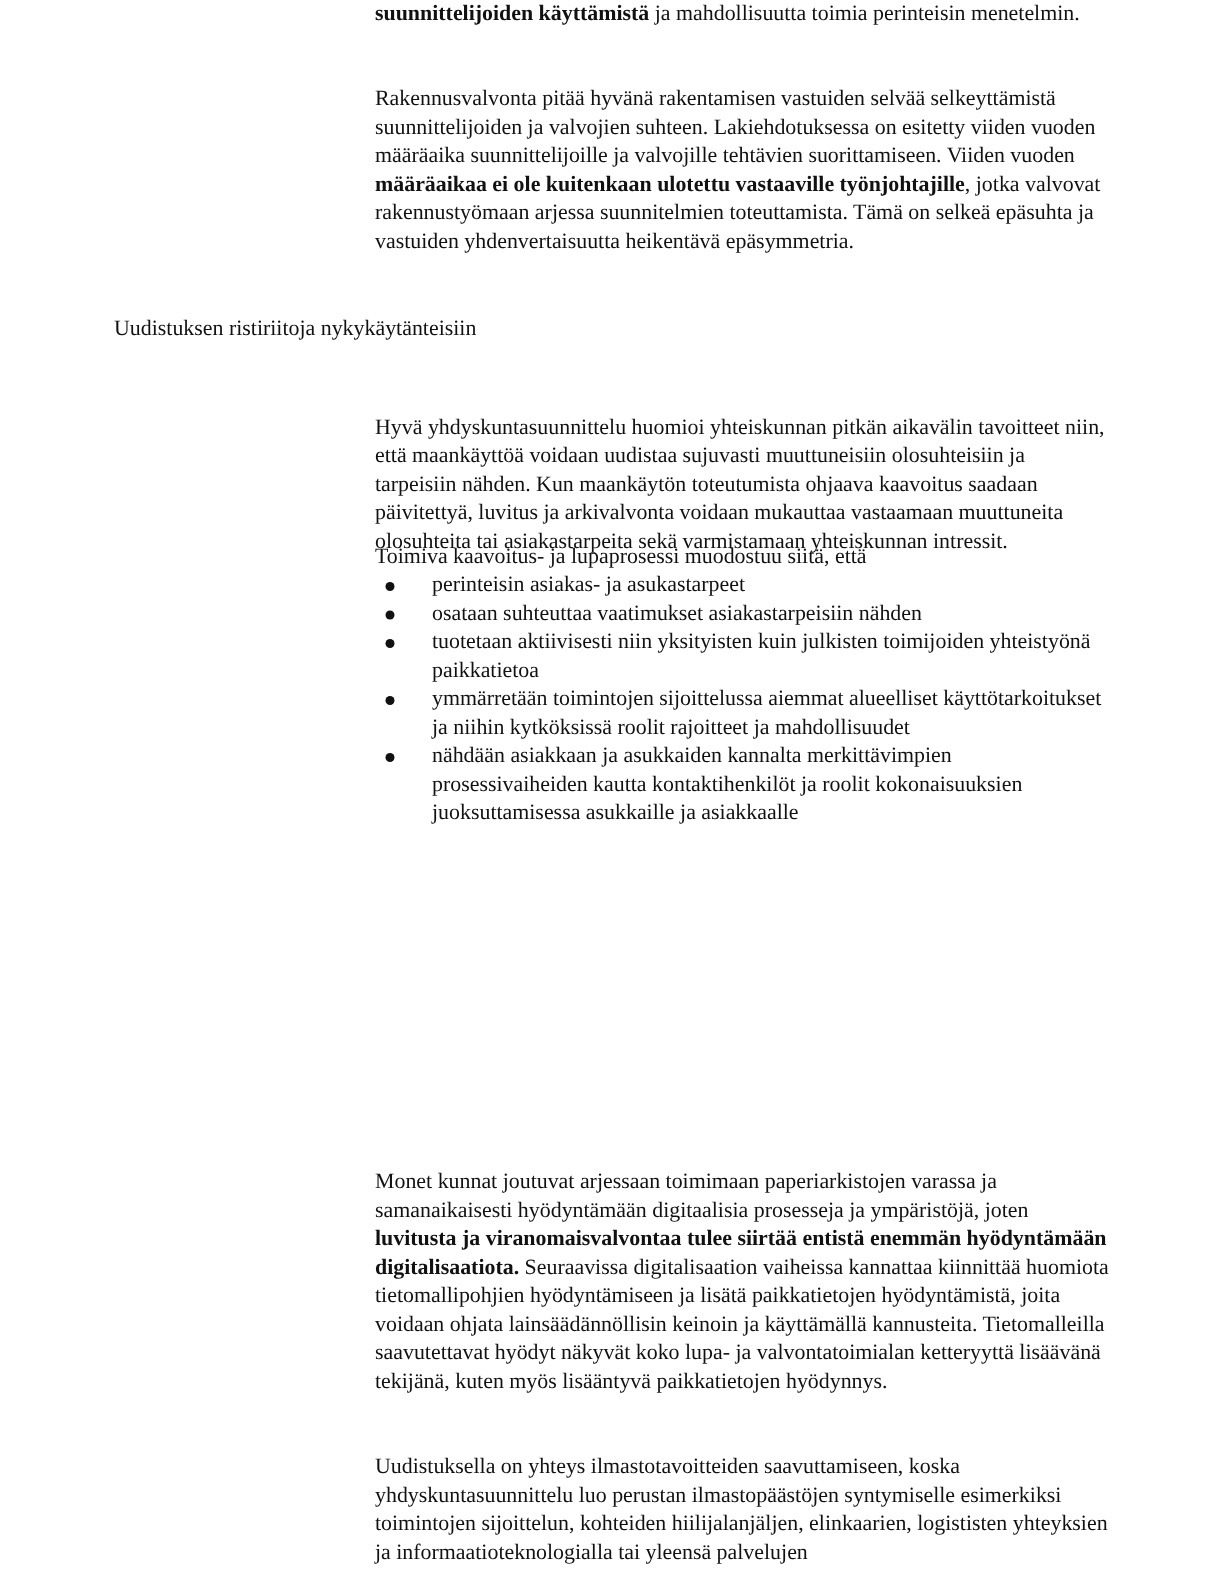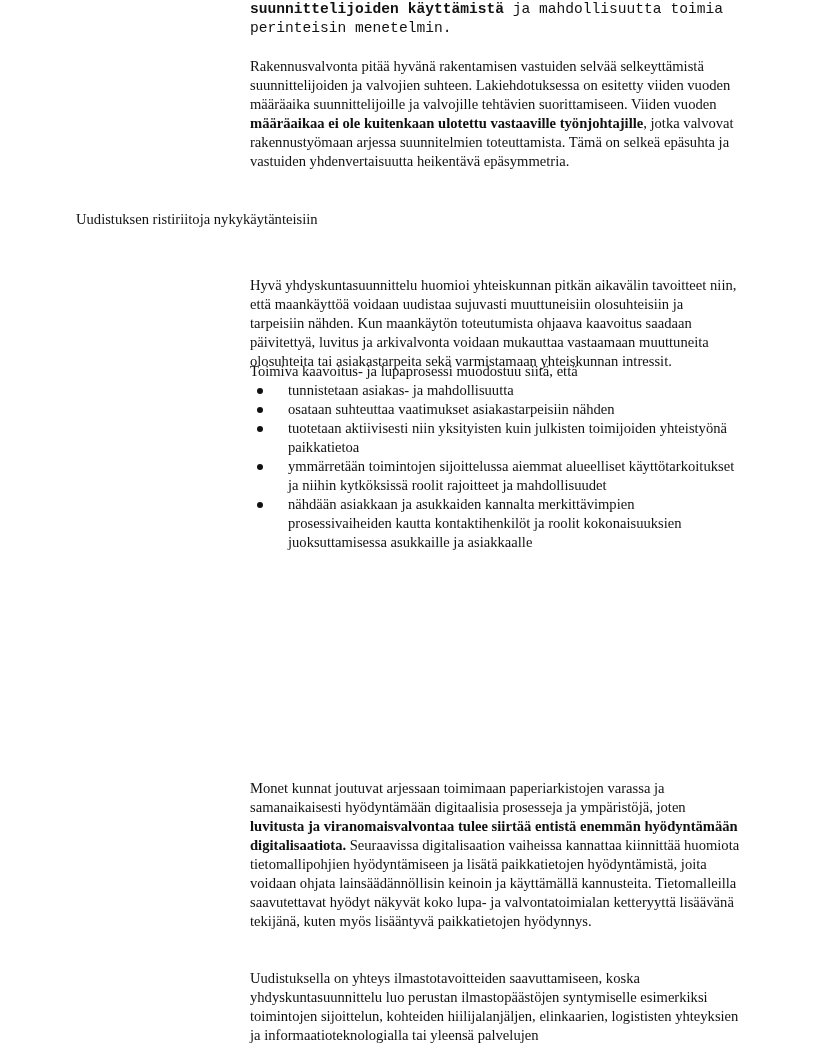--- a/index.html
+++ b/index.html
@@ -12,38 +12,38 @@
   .heading { position: absolute; left: 76px; top: 210px; font-weight: normal; line-height: 19px; }
   ul.bullets { list-style: none; margin: 0; padding: 0; }
   ul.bullets li { position: relative; padding-left: 38px; }
   ul.bullets li .dot { position: absolute; left: 7px; top: 7px; width: 6px; height: 6px; border-radius: 50%; background: #111; }
 </style>
 </head>
 <body>
 
 <div class="page">
 
-  <div class="block" style="top:0px;font-family:Liberation Mono, monospace;">
+  <div class="block" style="top:0px;">
     <p><b>suunnittelijoiden käyttämistä</b><span> ja mahdollisuutta toimia perinteisin menetelmin.</span></p>
   </div>
 
   <div class="block" style="top:57px;">
     <p><span>Rakennusvalvonta pitää hyvänä rakentamisen vastuiden selvää selkeyttämistä suunnittelijoiden ja valvojien suhteen. Lakiehdotuksessa on esitetty viiden vuoden määräaika suunnittelijoille ja valvojille tehtävien suorittamiseen. Viiden vuoden </span><b>määräaikaa ei ole kuitenkaan ulotettu vastaaville työnjohtajille</b><span>, jotka valvovat rakennustyömaan arjessa suunnitelmien toteuttamista. Tämä on selkeä epäsuhta ja vastuiden yhdenvertaisuutta heikentävä epäsymmetria.</span></p>
   </div>
 
   <div class="heading">Uudistuksen ristiriitoja nykykäytänteisiin</div>
 
   <div class="block" style="top:229px;margin-top:47px;">
     <p>Hyvä yhdyskuntasuunnittelu huomioi yhteiskunnan pitkän aikavälin tavoitteet niin, että maankäyttöä voidaan uudistaa sujuvasti muuttuneisiin olosuhteisiin ja tarpeisiin nähden. Kun maankäytön toteutumista ohjaava kaavoitus saadaan päivitettyä, luvitus ja arkivalvonta voidaan mukauttaa vastaamaan muuttuneita olosuhteita tai asiakastarpeita sekä varmistamaan yhteiskunnan intressit.</p>
   </div>
 
   <div class="block" style="top:362px;">
     <p>Toimiva kaavoitus- ja lupaprosessi muodostuu siitä, että</p>
     <ul class="bullets">
-      <li><span class="dot"></span><span>tunnistetaan asiakas- ja mahdollisuutta</span></li>
+      <li><span class="dot"></span><span>perinteisin asiakas- ja asukastarpeet</span></li>
       <li><span class="dot"></span><span>osataan suhteuttaa vaatimukset asiakastarpeisiin nähden</span></li>
       <li><span class="dot"></span><span>tuotetaan aktiivisesti niin yksityisten kuin julkisten toimijoiden yhteistyönä paikkatietoa</span></li>
       <li><span class="dot"></span><span>ymmärretään toimintojen sijoittelussa aiemmat alueelliset käyttötarkoitukset ja niihin kytköksissä roolit rajoitteet ja mahdollisuudet</span></li>
       <li><span class="dot"></span><span>nähdään asiakkaan ja asukkaiden kannalta merkittävimpien prosessivaiheiden kautta kontaktihenkilöt ja roolit kokonaisuuksien juoksuttamisessa asukkaille ja asiakkaalle</span></li>
     </ul>
   </div>
 
   <div class="block" style="top:779px;">
     <p><span>Monet kunnat joutuvat arjessaan toimimaan paperiarkistojen varassa ja samanaikaisesti hyödyntämään digitaalisia prosesseja ja ympäristöjä, joten </span><b>luvitusta ja viranomaisvalvontaa tulee siirtää entistä enemmän hyödyntämään digitalisaatiota.</b><span> Seuraavissa digitalisaation vaiheissa kannattaa kiinnittää huomiota tietomallipohjien hyödyntämiseen ja lisätä paikkatietojen hyödyntämistä, joita voidaan ohjata lainsäädännöllisin keinoin ja käyttämällä kannusteita. Tietomalleilla saavutettavat hyödyt näkyvät koko lupa- ja valvontatoimialan ketteryyttä lisäävänä tekijänä, kuten myös lisääntyvä paikkatietojen hyödynnys.</span></p>
   </div>

